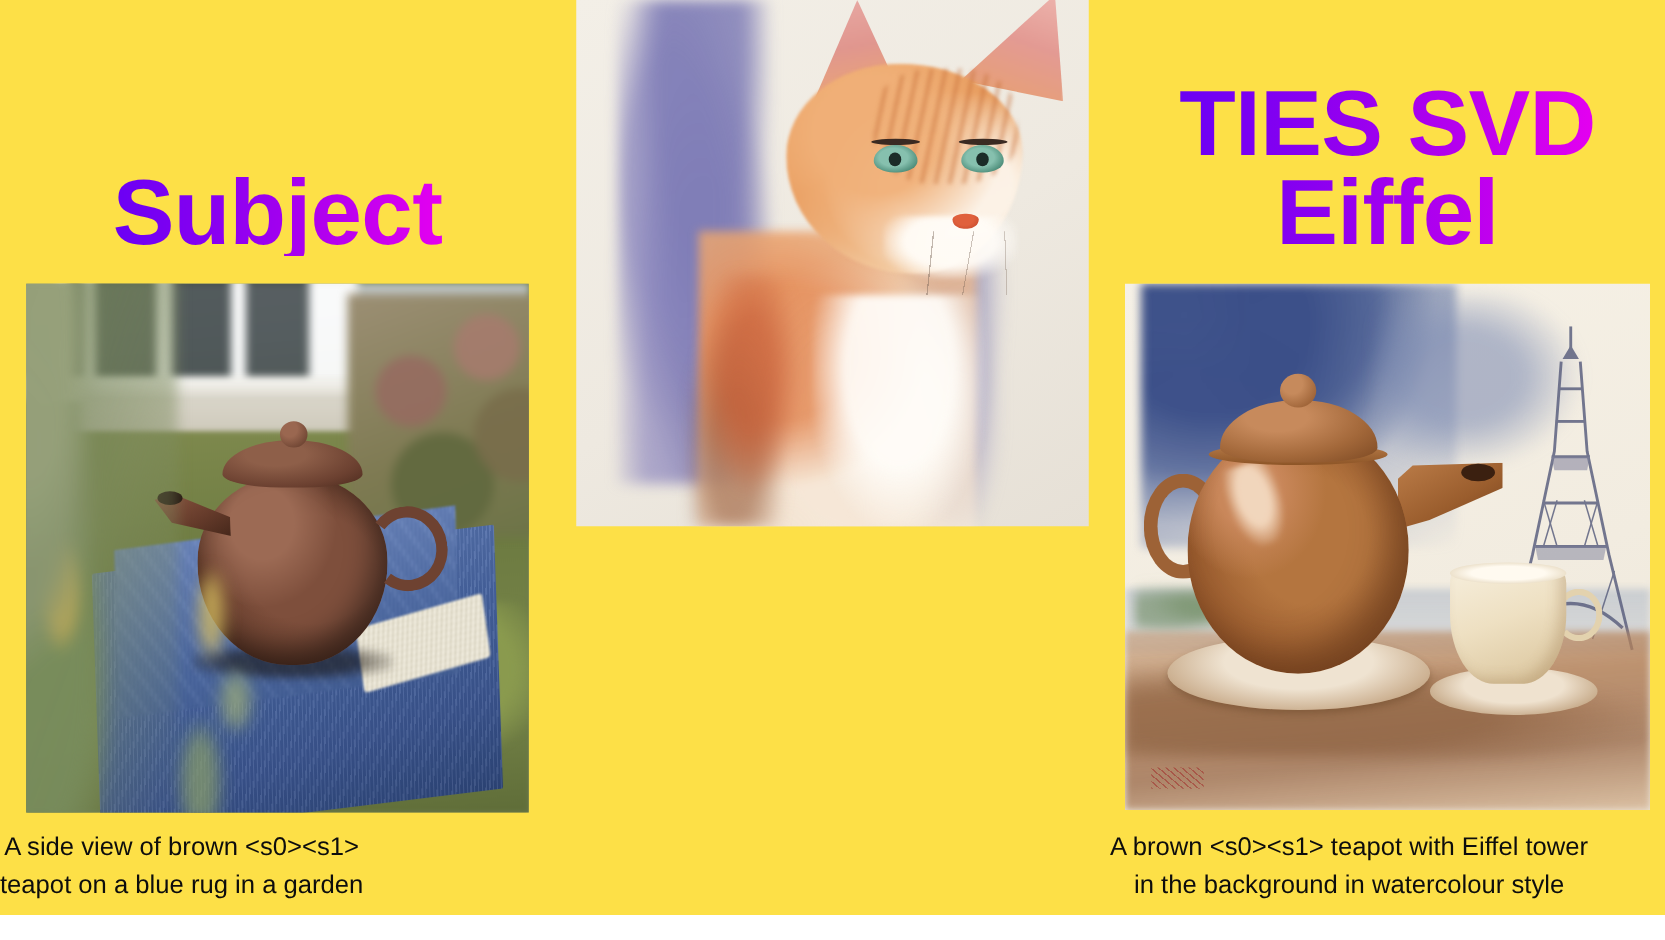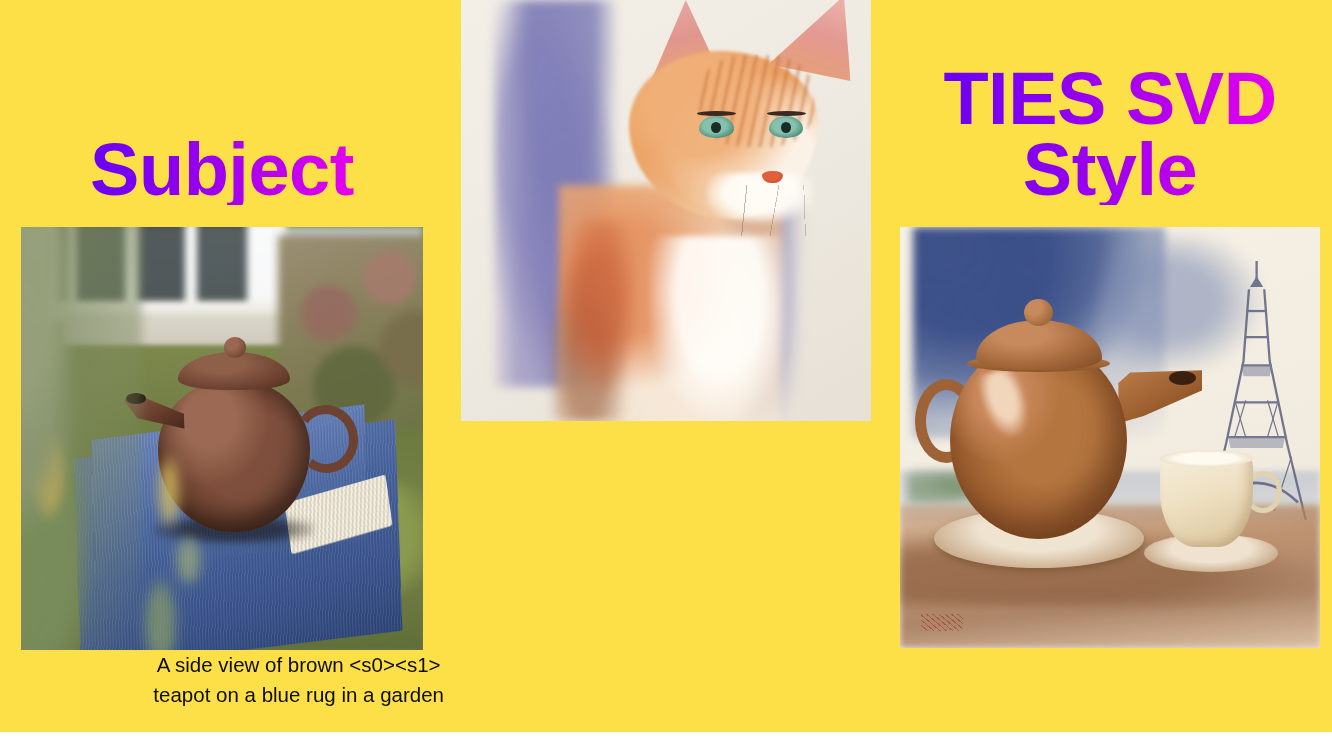--- a/index.html
+++ b/index.html
@@ -425,23 +425,24 @@
   .t-sig {
     position: absolute; left: 5%; top: 92%; width: 10%; height: 4%;
     background: repeating-linear-gradient(40deg, rgba(160,40,40,.5) 0 1px, rgba(0,0,0,0) 1px 4px);
     filter: blur(0.4px);
   }
 
   
   .cap-zone {
     width: 100%;
     height: 102px;
+    padding-top: 13px;
     box-sizing: border-box;
     display: flex;
-    justify-content: flex-end;
+    justify-content: flex-start;
     align-items: flex-start;
   }
   .caption {
     font-size: 20.5px;
     line-height: 1.45;
     color: #0d0d0d;
     text-align: center;
     max-width: 420px;
     white-space: pre-line;
   }
@@ -506,21 +507,21 @@
           <div class="c-pupil-r"></div>
           <div class="c-nose"></div>
           <div class="c-whiskers"></div>
         </div>
       </div>
     </div>
 
     <div class="col col-3">
       <div class="title-zone">
         <div class="title">TIES SVD
-Style</div>
+Eiffel</div>
       </div>
       <div class="img-zone">
         <div class="art paint3">
           <div class="t-sky"></div>
           <div class="t-sky2"></div>
           <div class="t-river"></div>
           <div class="t-trees"></div>
           <div class="t-eiffel">
             <svg viewBox="0 0 100 240" width="100%" height="100%" preserveAspectRatio="none" aria-hidden="true">
               <g stroke="#5c617f" fill="none" stroke-width="2.1" opacity="0.85">
@@ -556,16 +557,20 @@
           <div class="t-pot-spout"></div>
           <div class="t-pot-body"></div>
           <div class="t-pot-gloss"></div>
           <div class="t-pot-rim"></div>
           <div class="t-pot-lid"></div>
           <div class="t-pot-knob"></div>
           <div class="t-pot-spout-tip"></div>
           <div class="t-sig"></div>
         </div>
       </div>
+      <div class="cap-zone">
+        <div class="caption">A brown &lt;s0&gt;&lt;s1&gt; teapot with Eiffel tower
+in the background in watercolour style</div>
+      </div>
     </div>
 
   </div>
 </div>
 
 </body></html>

